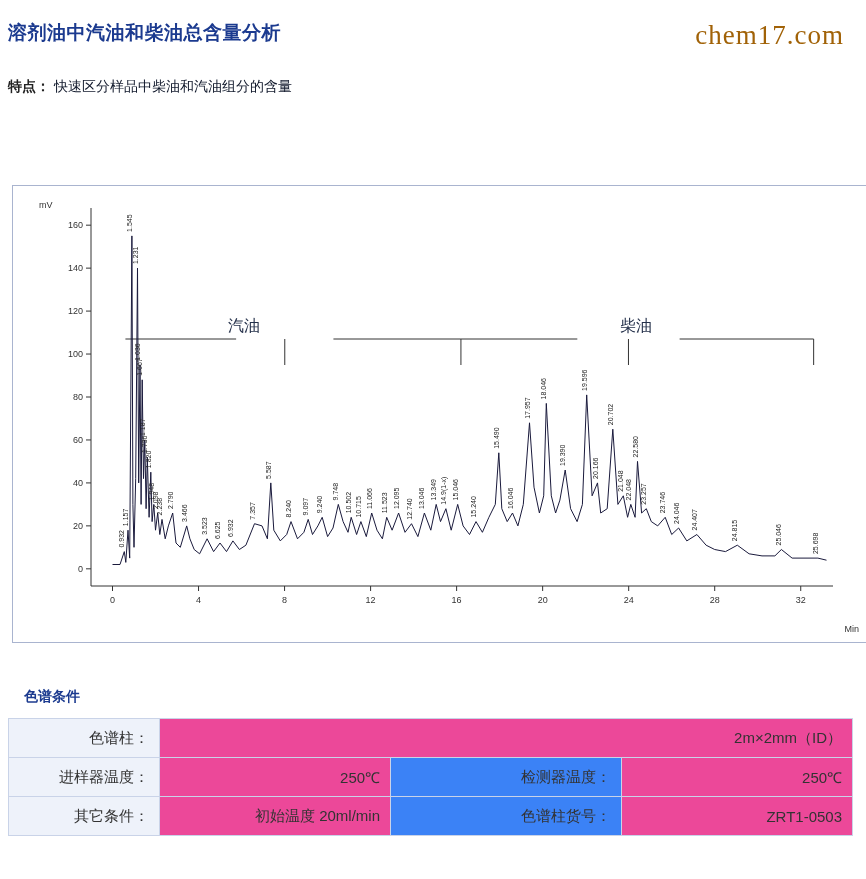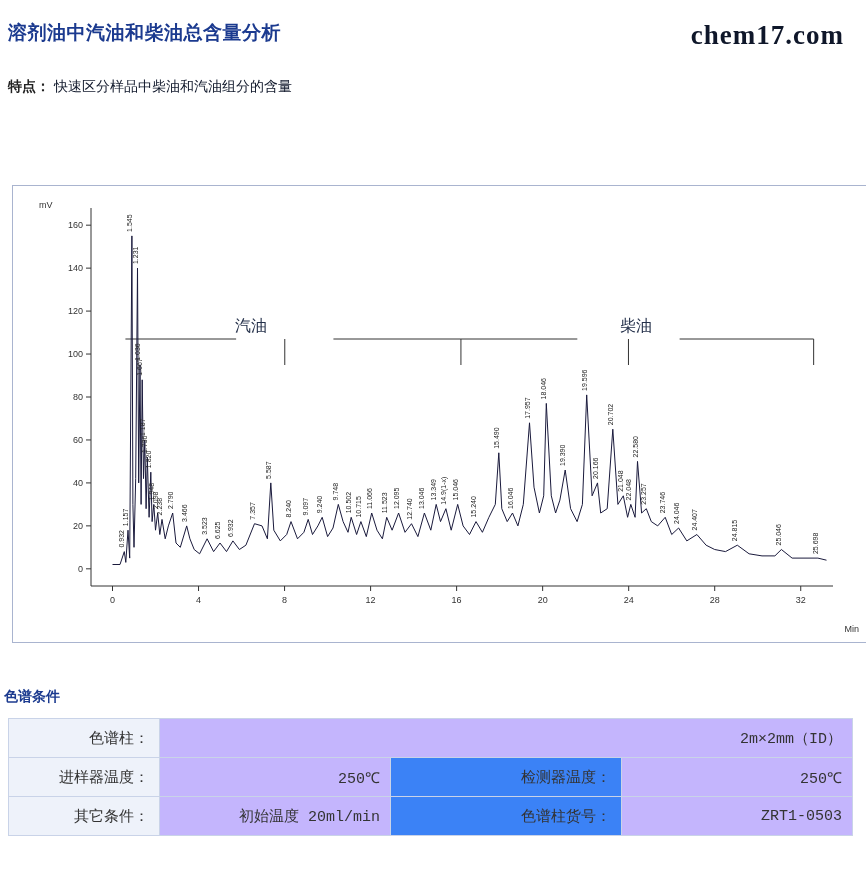--- a/index.html
+++ b/index.html
@@ -28,24 +28,23 @@
     font-weight: bold;
     color: #1b3a8f;
     letter-spacing: 0.5px;
     margin-top: 12px;
   }
   .watermark {
     position: absolute;
     right: 22px;
     top: 20px;
     font-size: 27px;
-    color: #0f172a;
+    color: #a16207;
     letter-spacing: 1px;
     font-family: "Liberation Serif", serif;
-    font-weight: bold;
   }
   .feature {
     position: absolute;
     left: 8px;
     top: 78px;
     font-size: 14px;
     color: #333;
   }
   .feature .lab {
     font-weight: bold;
@@ -85,27 +84,27 @@
     color: #333;
   }
   svg.plot { position: absolute; left: 0; top: 0; }
 
   .band-label {
     position: absolute;
     font-size: 16px;
     color: #24304a;
     font-family: "Liberation Serif", serif;
   }
-  .band-gasoline { left: 215px; top: 130px; margin-left: 7px; }
+  .band-gasoline { left: 215px; top: 130px; }
   .band-diesel { left: 582px; top: 130px; margin-left: 25px; }
 
   
   .cond-title {
     position: absolute;
-    left: 4px;
+    left: 24px;
     top: 688px;
     font-size: 14px;
     font-weight: bold;
     color: #1b3a8f;
   }
   table.cond {
     position: absolute;
     left: 8px;
     top: 718px;
     width: 845px;
@@ -124,21 +123,21 @@
   td.k {
     background: #eef2fa;
     color: #1b3a8f;
     width: 130px;
   }
   td.k2 {
     background: #3b82f6;
     color: #1b3a8f;
     width: 142px;
   }
-  td.v { background: #c4b5fd; font-family: Liberation Mono, monospace; }
+  td.v { background: #ec4899; }
 </style>
 </head>
 <body>
 
 <div class="page">
 
   <div class="title">溶剂油中汽油和柴油总含量分析</div>
   <div class="watermark">chem17.com</div>
 
   <div class="feature">

